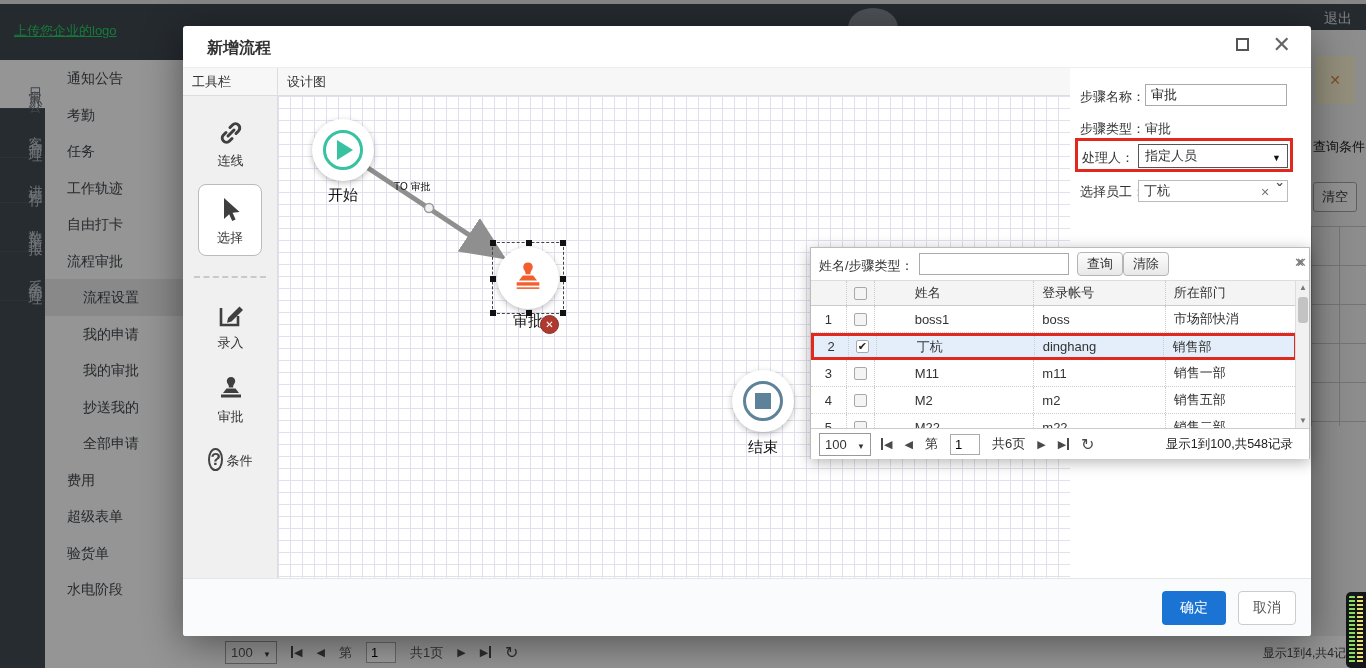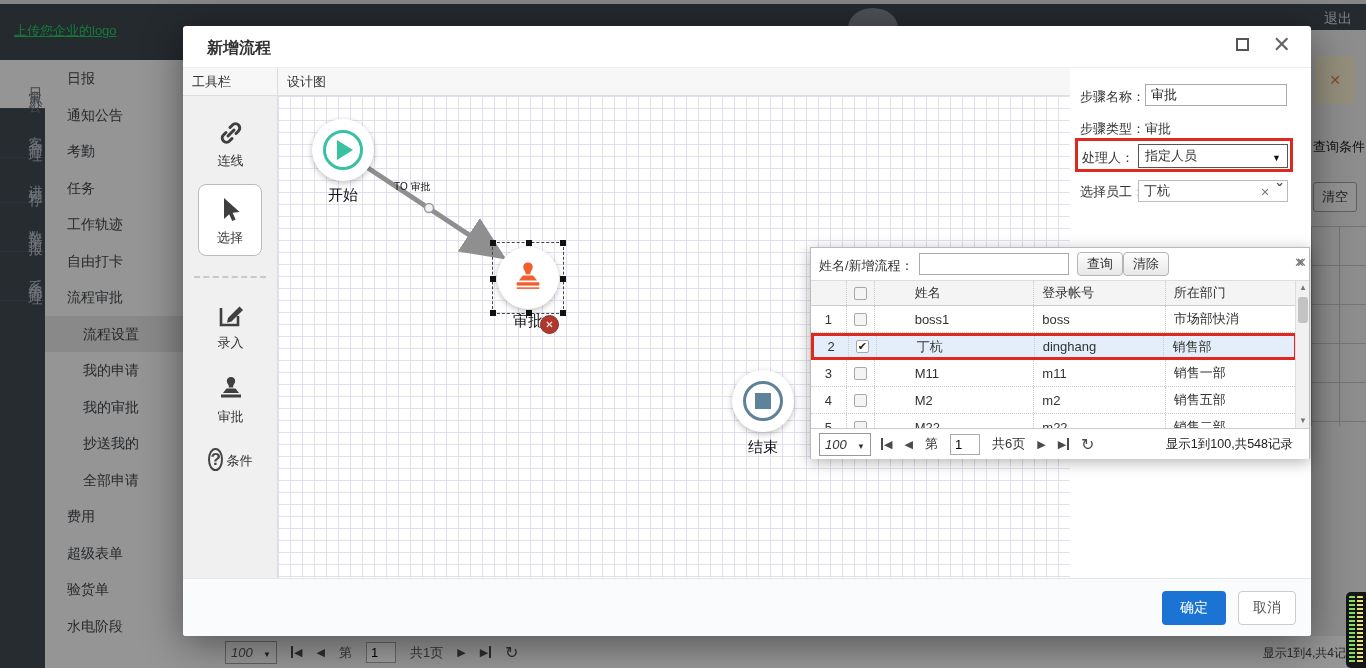--- a/index.html
+++ b/index.html
@@ -120,21 +120,21 @@
   .cb[data-checked="true"] { background:#fff; }
   .cb[data-checked="true"]::after { content:"✔"; }
 
   .pk-scroll { position:absolute; right:0; top:33px; width:14px; height:147px; background:#f1f1f1; border-left:1px solid #ddd; }
   .pk-scroll .up,.pk-scroll .down { position:absolute; left:0; width:14px; height:14px; font-size:8px; color:#777; text-align:center; line-height:14px; }
   .pk-scroll .up { top:0; } .pk-scroll .up::after{content:"▲";}
   .pk-scroll .down { bottom:0; } .pk-scroll .down::after{content:"▼";}
   .pk-thumb { position:absolute; left:2px; top:16px; width:10px; height:26px; background:#c3c3c3; border-radius:3px; }
 
   .pk-pager { position:absolute; left:0; top:180px; width:498px; height:31px; border-top:1px solid #ccc; background:#fff; display:flex; align-items:center; padding-left:8px; gap:10px; }
-  .size-select { width:52px; height:23px; border:1px solid #999; display:flex; align-items:center; justify-content:space-between; padding:0 5px; font-size:13px;font-style:italic; }
+  .size-select { width:52px; height:23px; border:1px solid #999; display:flex; align-items:center; justify-content:space-between; padding:0 5px; font-size:13px; }
   .size-select .caret::after { content:"▼"; font-size:8px; color:#333; }
   .pg-ico { color:#4a4a4a; font-size:11px; }
   .pg-ico.first::before { content:"◀"; border-left:2px solid #4a4a4a; padding-left:1px; }
   .pg-ico.prev::before { content:"◀"; }
   .pg-ico.next::before { content:"▶"; }
   .pg-ico.last::before { content:"▶"; border-right:2px solid #4a4a4a; padding-right:1px; }
   .pg-ico.refresh { font-size:16px; }
   .pg-ico.refresh::before { content:"↻"; }
   .pg-input { width:30px; height:21px; border:1px solid #aaa; text-align:left; padding:0 4px; font-size:13px; font-family:inherit; }
   .pk-info { margin-left:auto; padding-right:16px; font-size:12.5px; color:#222; }
@@ -166,21 +166,20 @@
 
   <div class="rail">
     <div class="rail-cat active">日常办公</div>
     <div class="rail-cat">客户管理</div>
     <div class="rail-cat">进销存</div>
     <div class="rail-cat">数据上报</div>
     <div class="rail-cat">系统管理</div>
   </div>
 
   <div class="menu">
-    <div class="menu-item">日报</div>
     <div class="menu-item">通知公告</div>
     <div class="menu-item">考勤</div>
     <div class="menu-item">任务</div>
     <div class="menu-item">工作轨迹</div>
     <div class="menu-item">自由打卡</div>
     <div class="menu-item">流程审批</div>
     <div class="menu-item sub selected">流程设置</div>
     <div class="menu-item sub">我的申请</div>
     <div class="menu-item sub">我的审批</div>
     <div class="menu-item sub">抄送我的</div>
@@ -350,21 +349,21 @@
         <div class="f-label" style="left:10px;top:115px;">选择员工：</div>
         <div class="f-combo">
           <span class="val">丁杭</span>
           <span class="x"></span>
           <span class="v"></span>
         </div>
       </div>
 
       <div class="picker">
         <div class="pk-search">
-          <span class="lbl">姓名/新增流程：</span>
+          <span class="lbl">姓名/步骤类型：</span>
           <input class="pk-input" style="">
           <button class="pk-btn query">查询</button>
           <button class="pk-btn clear">清除</button>
           <span class="pk-close"></span>
         </div>
 
         <div class="pk-table">
           <div class="pk-hrow">
             <div class="c-idx"></div>
             <div class="c-cb">

